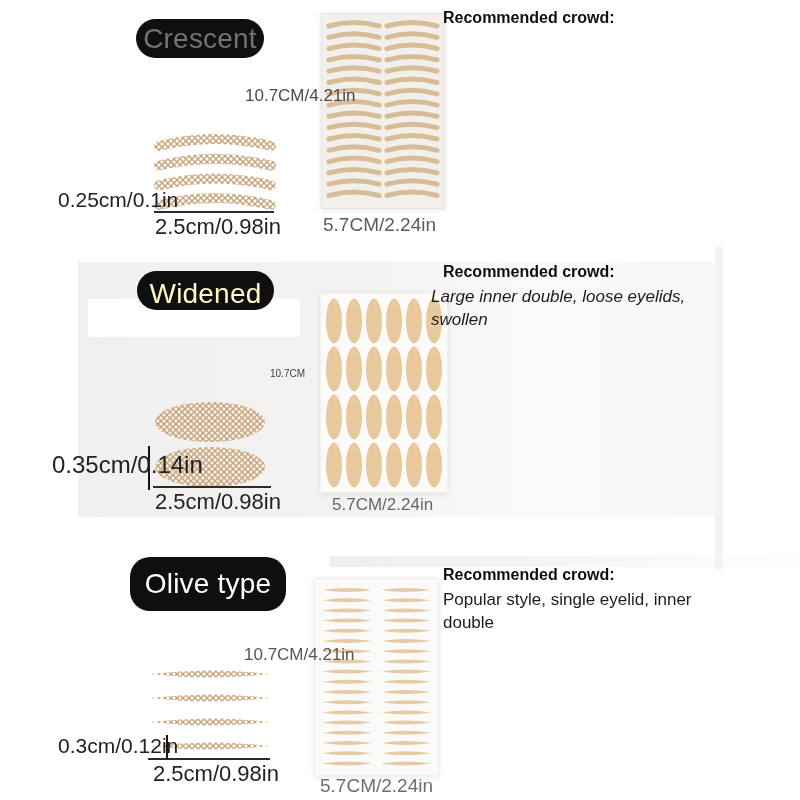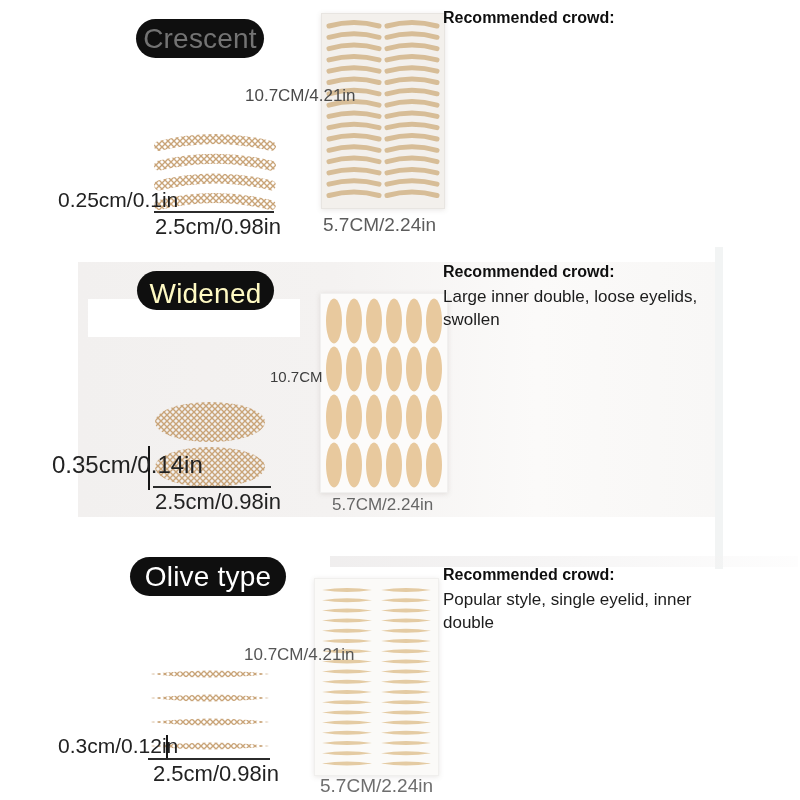--- a/index.html
+++ b/index.html
@@ -12,59 +12,59 @@
     background:linear-gradient(90deg,#f2f0ef 0%,#f4f2f1 40%,#fbfaf9 72%,#f8f7f6 100%);}
   #mid-stripe{position:absolute;left:715px;top:247px;width:8px;height:322px;background:#f2f4f4;}
   #white-rect{position:absolute;left:88px;top:299px;width:212px;height:38px;background:#ffffff;}
   #bottom-band{position:absolute;left:330px;top:556px;width:468px;height:11px;
     background:linear-gradient(90deg,rgba(238,236,236,.9),rgba(248,247,247,.25));}
   
   .pill{position:absolute;border-radius:20px;display:flex;align-items:center;justify-content:center;
     font-size:28px;letter-spacing:.2px;}
   #c-pill{left:136px;top:19px;width:128px;height:39px;}
   #w-pill{left:137px;top:271px;width:137px;height:39px;}
-  #o-pill{left:130px;top:557px;width:156px;height:39px;}
+  #o-pill{left:130px;top:557px;width:156px;height:54px;}
   
   .sheet{position:absolute;border:1px solid rgba(0,0,0,.045);box-shadow:0 1px 5px rgba(110,100,90,.16);}
   #c-sheet{left:321px;top:13px;width:122px;height:194px;}
   #w-sheet{left:320px;top:293px;width:126px;height:198px;}
   #o-sheet{left:314px;top:578px;width:123px;height:196px;}
   .sheet svg,.samples svg{display:block;}
   
   .samples{position:absolute;}
   #c-samples{left:153px;top:132px;width:124px;height:80px;}
   #w-samples{left:152px;top:400px;width:116px;height:90px;}
   #o-samples{left:147px;top:662px;width:125px;height:92px;}
   
   .dim{position:absolute;white-space:nowrap;color:#222;z-index:3;}
   #c-thickness{left:58px;top:188px;font-size:21px;}
   #c-length{left:155px;top:214px;font-size:22px;}
   #c-sheet-len{left:245px;top:86px;font-size:17px;color:#4a4a4a;}
   #c-sheet-wid{left:323px;top:214px;font-size:19px;color:#5c5c5c;}
   #w-thickness{left:52px;top:451px;font-size:24px;}
   #w-length{left:155px;top:489px;font-size:22px;}
-  #w-sheet-len{left:270px;top:368px;font-size:15px;color:#3d3d3d;}
+  #w-sheet-len{left:270px;top:368px;font-size:10px;color:#3d3d3d;}
   #w-sheet-wid{left:332px;top:495px;font-size:17px;color:#666;}
   #o-thickness{left:58px;top:734px;font-size:21px;}
   #o-length{left:153px;top:761px;font-size:22px;}
   #o-sheet-len{left:244px;top:645px;font-size:17px;color:#555;}
   #o-sheet-wid{left:320px;top:775px;font-size:19px;color:#6e6e6e;}
   
   .hline{position:absolute;height:2px;background:#2b2b2b;z-index:2;}
   #c-hline{left:154px;top:211px;width:120px;}
   #w-hline{left:153px;top:486px;width:118px;}
   #o-hline{left:148px;top:758px;width:122px;}
   .vline{position:absolute;width:2px;background:#161616;z-index:2;}
   #w-vline{left:148px;top:446px;height:44px;}
   #o-vline{left:166px;top:735px;height:23px;}
   
   .crowd-title{position:absolute;font-size:16px;font-weight:bold;color:#0f0f0f;white-space:nowrap;}
   .crowd-text{position:absolute;font-size:17px;color:#1c1c1c;line-height:22.5px;white-space:pre-line;}
   #c-crowd-title{left:443px;top:9px;}   #c-crowd-text{left:443px;top:32px;}
-  #w-crowd-title{left:443px;top:263px;} #w-crowd-text{left:443px;top:286px;}
+  #w-crowd-title{left:443px;top:263px;} #w-crowd-text{left:431px;top:286px;font-style:italic;}
   #o-crowd-title{left:443px;top:566px;} #o-crowd-text{left:443px;top:589px;}
   #mesh-defs{position:absolute;width:0;height:0;}
 </style>
 </head>
 <body>
 
 <div id="stage">
 
   <svg id="mesh-defs" aria-hidden="true">
       <defs id="mesh-defs-target">

